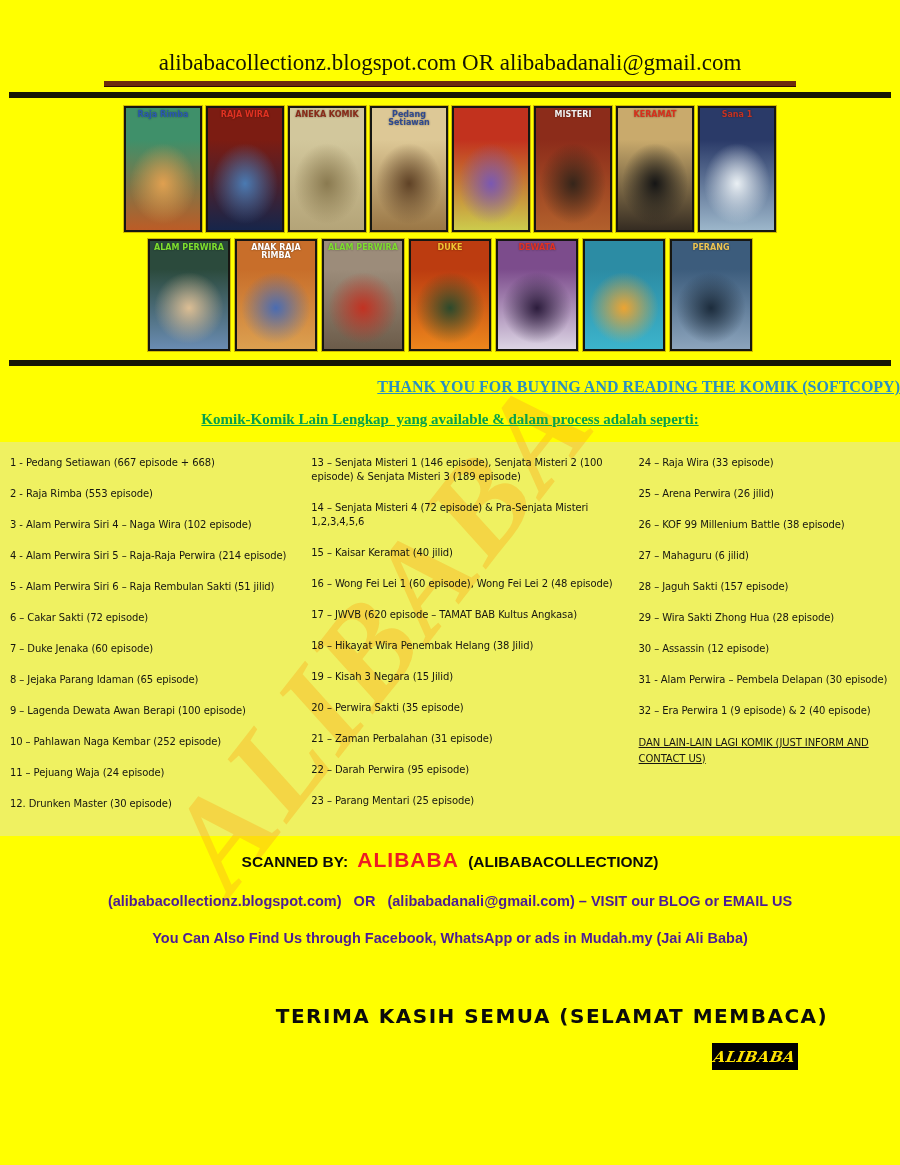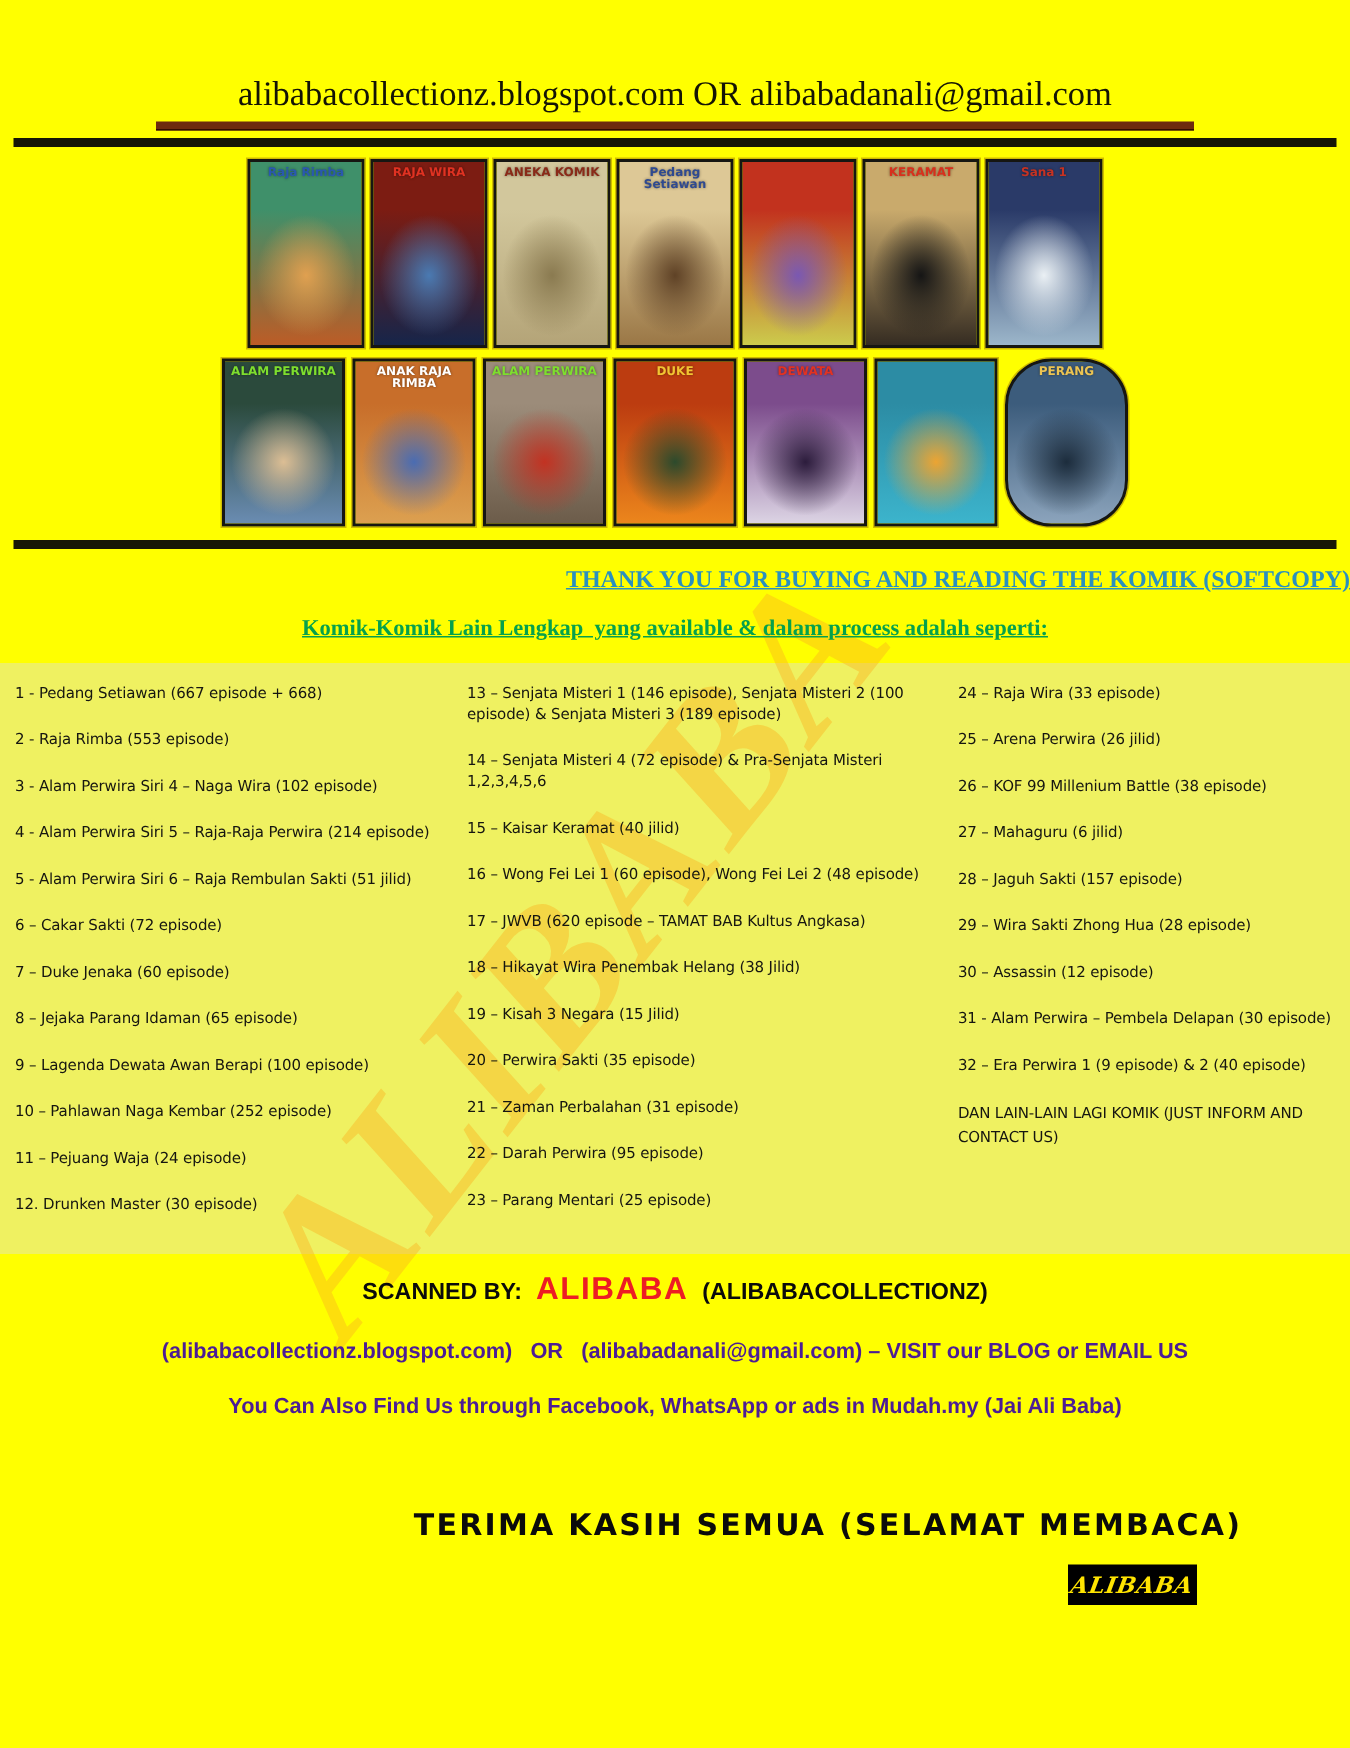--- a/index.html
+++ b/index.html
@@ -68,21 +68,21 @@
   .col2{width:318px;}
   .col3{width:252px;}
   .list-item{
     font-size:10px;color:#161610;
     line-height:1.4;margin-bottom:17px;
     letter-spacing:-0.1px;font-weight:500;
   }
   .list-note{
     font-size:10px;color:#161610;line-height:1.55;
     letter-spacing:-0.1px;font-weight:500;
-    position:relative;z-index:2;
+    position:relative;z-index:2;text-decoration:underline;
   }
   .scanned-line{
     margin-top:12px;text-align:center;
     font-family:"Liberation Sans", sans-serif;font-weight:bold;
     font-size:15.5px;color:#0b0b0b;position:relative;z-index:3;
   }
   .brand-red{
     color:#ed1c24;font-size:21px;font-weight:900;
     letter-spacing:1px;margin:0 5px;
     font-family:"Liberation Sans", sans-serif;
@@ -126,20 +126,23 @@
     </div>
     <div class="cover" style="background: radial-gradient(62% 46% at 50% 62%, rgb(138, 122, 80) 0%, rgba(0, 0, 0, 0) 72%), linear-gradient(rgb(210, 199, 156) 0%, rgb(210, 199, 156) 26%, rgb(180, 164, 120) 100%);">
       <span class="cover-title" style="color: rgb(138, 42, 24);">ANEKA KOMIK</span>
     </div>
     <div class="cover" style="background: radial-gradient(62% 46% at 50% 62%, rgb(95, 66, 38) 0%, rgba(0, 0, 0, 0) 72%), linear-gradient(rgb(221, 200, 150) 0%, rgb(221, 200, 150) 26%, rgb(154, 119, 70) 100%);">
       <span class="cover-title" style="color: rgb(47, 74, 144);">Pedang Setiawan</span>
     </div>
     <div class="cover" style="background: radial-gradient(62% 46% at 50% 62%, rgb(122, 88, 178) 0%, rgba(0, 0, 0, 0) 72%), linear-gradient(rgb(194, 50, 30) 0%, rgb(194, 50, 30) 26%, rgb(204, 203, 76) 100%);">
       <span class="cover-title" style="color: rgb(255, 255, 255);"></span>
     </div>
+    <div class="cover" style="background: radial-gradient(62% 46% at 50% 62%, rgb(53, 37, 26) 0%, rgba(0, 0, 0, 0) 72%), linear-gradient(rgb(140, 44, 26) 0%, rgb(140, 44, 26) 26%, rgb(178, 96, 44) 100%);">
+      <span class="cover-title" style="color: rgb(242, 242, 242);">MISTERI</span>
+    </div>
     <div class="cover" style="background: radial-gradient(62% 46% at 50% 62%, rgb(21, 21, 21) 0%, rgba(0, 0, 0, 0) 72%), linear-gradient(rgb(201, 170, 108) 0%, rgb(201, 170, 108) 26%, rgb(53, 44, 34) 100%);">
       <span class="cover-title" style="color: rgb(216, 48, 28);">KERAMAT</span>
     </div>
     <div class="cover" style="background: radial-gradient(62% 46% at 50% 62%, rgb(234, 240, 244) 0%, rgba(0, 0, 0, 0) 72%), linear-gradient(rgb(42, 58, 104) 0%, rgb(42, 58, 104) 26%, rgb(156, 182, 202) 100%);">
       <span class="cover-title" style="color: rgb(198, 50, 34);">Sana 1</span>
     </div>
   </div>
 <div class="covers-row row2">
     <div class="cover" style="background: radial-gradient(62% 46% at 50% 62%, rgb(220, 190, 148) 0%, rgba(0, 0, 0, 0) 72%), linear-gradient(rgb(43, 74, 60) 0%, rgb(43, 74, 60) 26%, rgb(106, 140, 178) 100%);">
       <span class="cover-title" style="color: rgb(126, 222, 46);">ALAM PERWIRA</span>
@@ -152,21 +155,21 @@
     </div>
     <div class="cover" style="background: radial-gradient(62% 46% at 50% 62%, rgb(44, 74, 44) 0%, rgba(0, 0, 0, 0) 72%), linear-gradient(rgb(188, 60, 16) 0%, rgb(188, 60, 16) 26%, rgb(236, 134, 28) 100%);">
       <span class="cover-title" style="color: rgb(242, 196, 50);">DUKE</span>
     </div>
     <div class="cover" style="background: radial-gradient(62% 46% at 50% 62%, rgb(44, 28, 60) 0%, rgba(0, 0, 0, 0) 72%), linear-gradient(rgb(124, 76, 140) 0%, rgb(124, 76, 140) 26%, rgb(220, 212, 228) 100%);">
       <span class="cover-title" style="color: rgb(226, 50, 34);">DEWATA</span>
     </div>
     <div class="cover" style="background: radial-gradient(62% 46% at 50% 62%, rgb(236, 164, 50) 0%, rgba(0, 0, 0, 0) 72%), linear-gradient(rgb(44, 140, 164) 0%, rgb(44, 140, 164) 26%, rgb(60, 180, 204) 100%);">
       <span class="cover-title" style="color: rgb(242, 228, 50);"></span>
     </div>
-    <div class="cover" style="background: radial-gradient(62% 46% at 50% 62%, rgb(28, 44, 60) 0%, rgba(0, 0, 0, 0) 72%), linear-gradient(rgb(60, 92, 124) 0%, rgb(60, 92, 124) 26%, rgb(140, 164, 188) 100%); border-radius: 31px;">
+    <div class="cover" style="background: radial-gradient(62% 46% at 50% 62%, rgb(28, 44, 60) 0%, rgba(0, 0, 0, 0) 72%), linear-gradient(rgb(60, 92, 124) 0%, rgb(60, 92, 124) 26%, rgb(140, 164, 188) 100%);">
       <span class="cover-title" style="color: rgb(236, 196, 82);">PERANG</span>
     </div>
   </div>
 
 <div class="black-bar mid"></div>
 
 <div class="heading-thanks">THANK YOU FOR BUYING AND READING THE KOMIK (SOFTCOPY)</div>
 <div class="heading-list">Komik-Komik Lain Lengkap  yang available &amp; dalam process adalah seperti:</div>
 
 <div class="list-panel">

